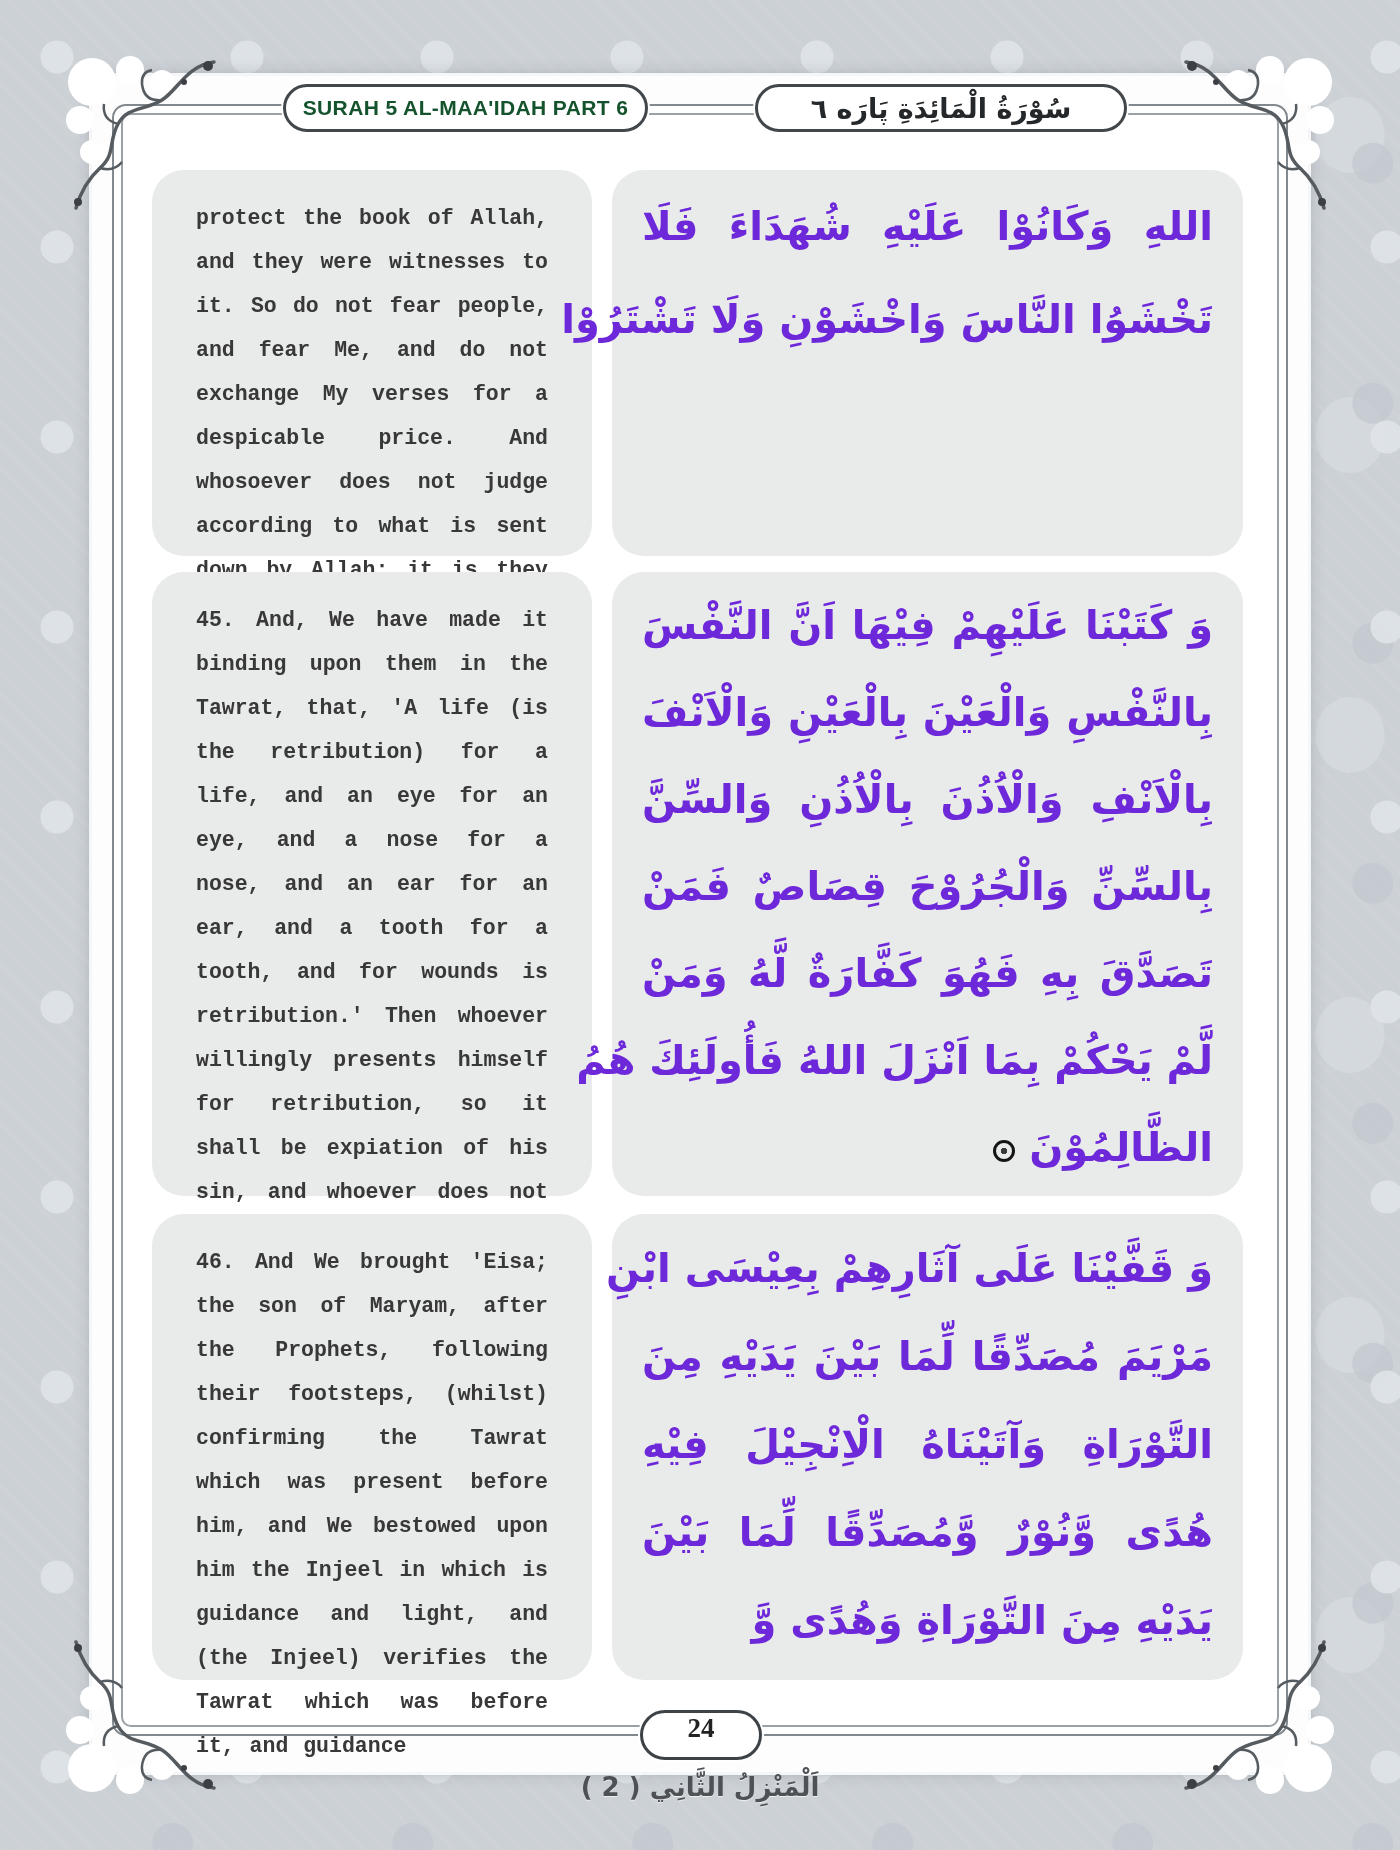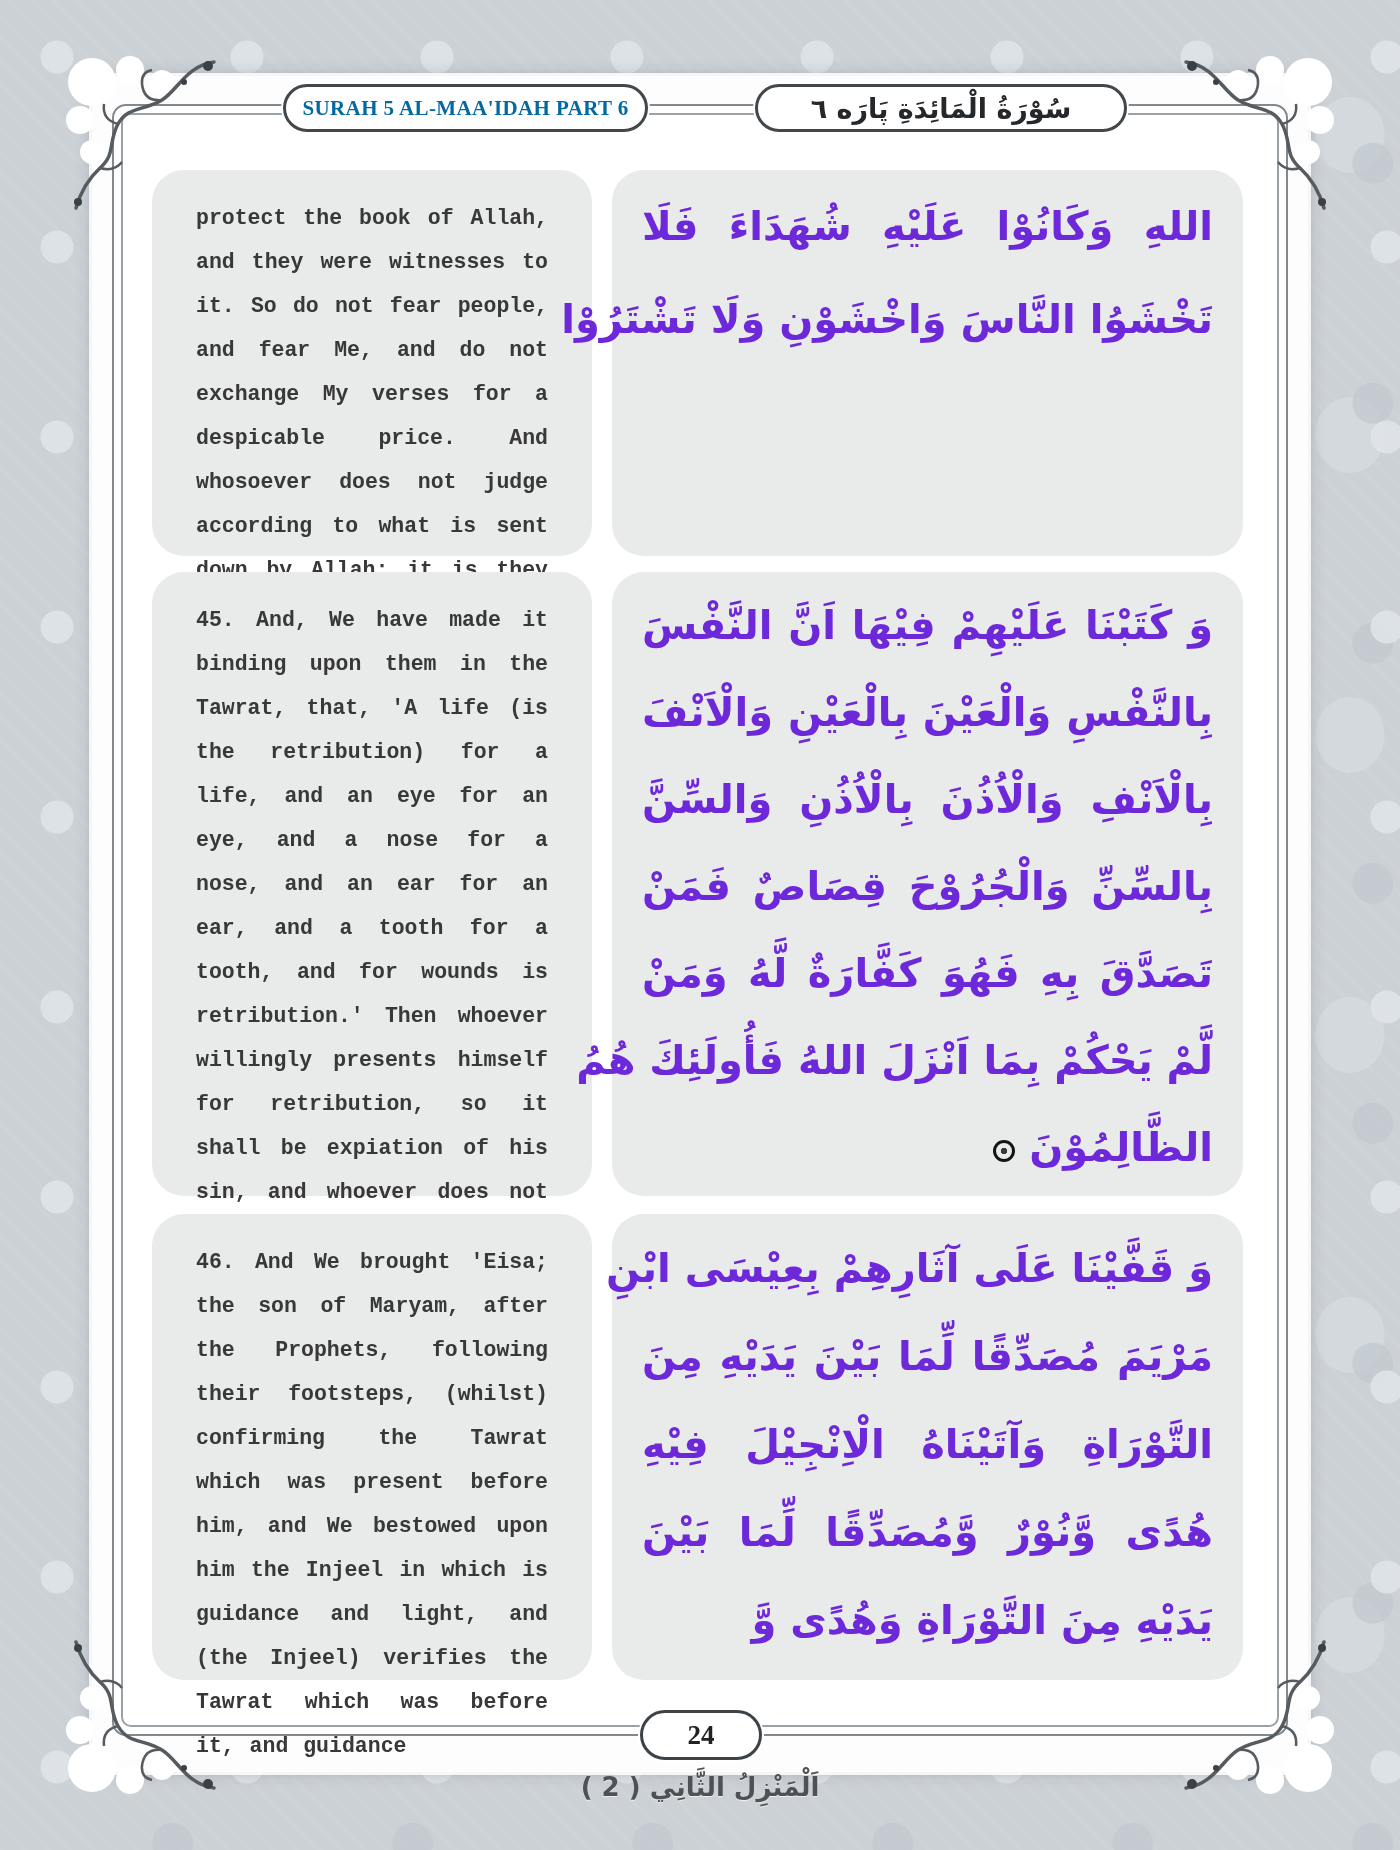--- a/index.html
+++ b/index.html
@@ -34,22 +34,22 @@
   .corner.br{transform:scale(-1,-1);}
   .capsule{
     position:absolute;top:84px;height:48px;background:#ffffff;
     border:3px solid #42474c;border-radius:25px;z-index:6;
     display:flex;align-items:center;justify-content:center;box-sizing:border-box;
     box-shadow:0 0 0 2px #ffffff;
   }
   .capsule.left{left:283px;width:365px;}
   .capsule.right{left:755px;width:372px;}
   .capsule.left span{
-    font-family:Liberation Serif, serif;font-weight:bold;font-size:21px;
-    letter-spacing:0.4px;color:#0369a1;white-space:nowrap;
+    font-family:Liberation Sans, sans-serif;font-weight:bold;font-size:21px;
+    letter-spacing:0.4px;color:#14532d;white-space:nowrap;
   }
   .capsule.right span{
     font-family:"DejaVu Sans", sans-serif;direction:rtl;font-weight:bold;
     font-size:27px;color:#25282b;white-space:nowrap;
   }
   .gbox{
     position:absolute;background:#e9eaea;border-radius:32px;box-sizing:border-box;z-index:3;
   }
   .ebox{left:152px;width:440px;padding:26px 44px 0 44px;}
   .abox{left:612px;width:631px;padding:10px 30px 0 30px;}
@@ -76,21 +76,21 @@
     background:radial-gradient(circle at 50% 50%, #3a3a3a 0 3px, rgba(0,0,0,0) 3.5px);
   }
   .sparkle{
     position:absolute;width:38px;height:38px;background:#ffffff;z-index:4;
     clip-path:polygon(50% 0%,61% 39%,100% 50%,61% 61%,50% 100%,39% 61%,0% 50%,39% 39%);
     filter:drop-shadow(0 0 2px rgba(255,255,255,0.9));
   }
   .pagenum{
     position:absolute;left:640px;top:1710px;width:122px;height:50px;background:#ffffff;
     border:3px solid #3d4246;border-radius:26px;z-index:6;box-sizing:border-box;
-    display:flex;align-items:center;justify-content:center;
+    display:flex;align-items:flex-start;justify-content:center;
     box-shadow:0 0 0 2px #ffffff;
   }
   .pagenum span{font-family:"Liberation Serif", serif;font-weight:bold;font-size:27px;color:#222;}
   .juz-label{
     position:absolute;left:0;top:1772px;width:100%;text-align:center;direction:rtl;
     font-family:"DejaVu Sans", sans-serif;font-weight:bold;font-size:26px;color:#4e5256;
     text-shadow:0 1px 0 rgba(255,255,255,0.6);
   }
   .site-url{
     position:absolute;left:0;top:1812px;width:100%;text-align:center;

